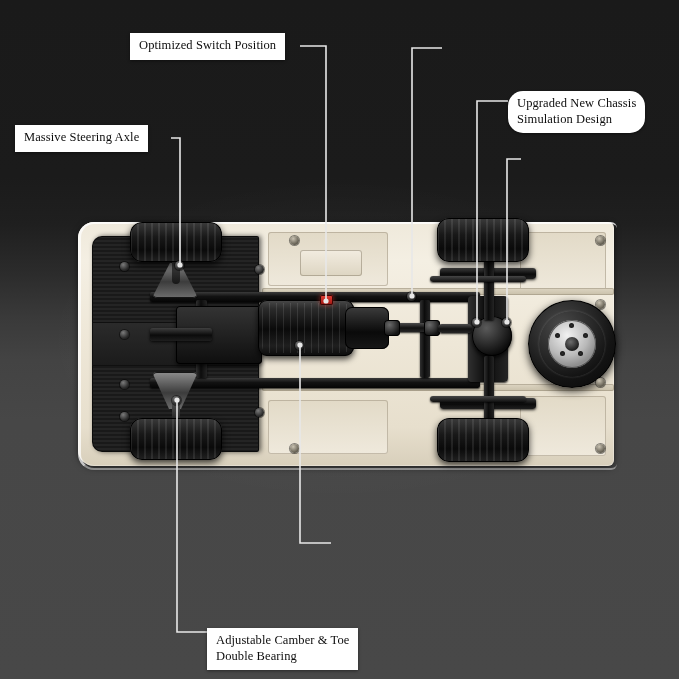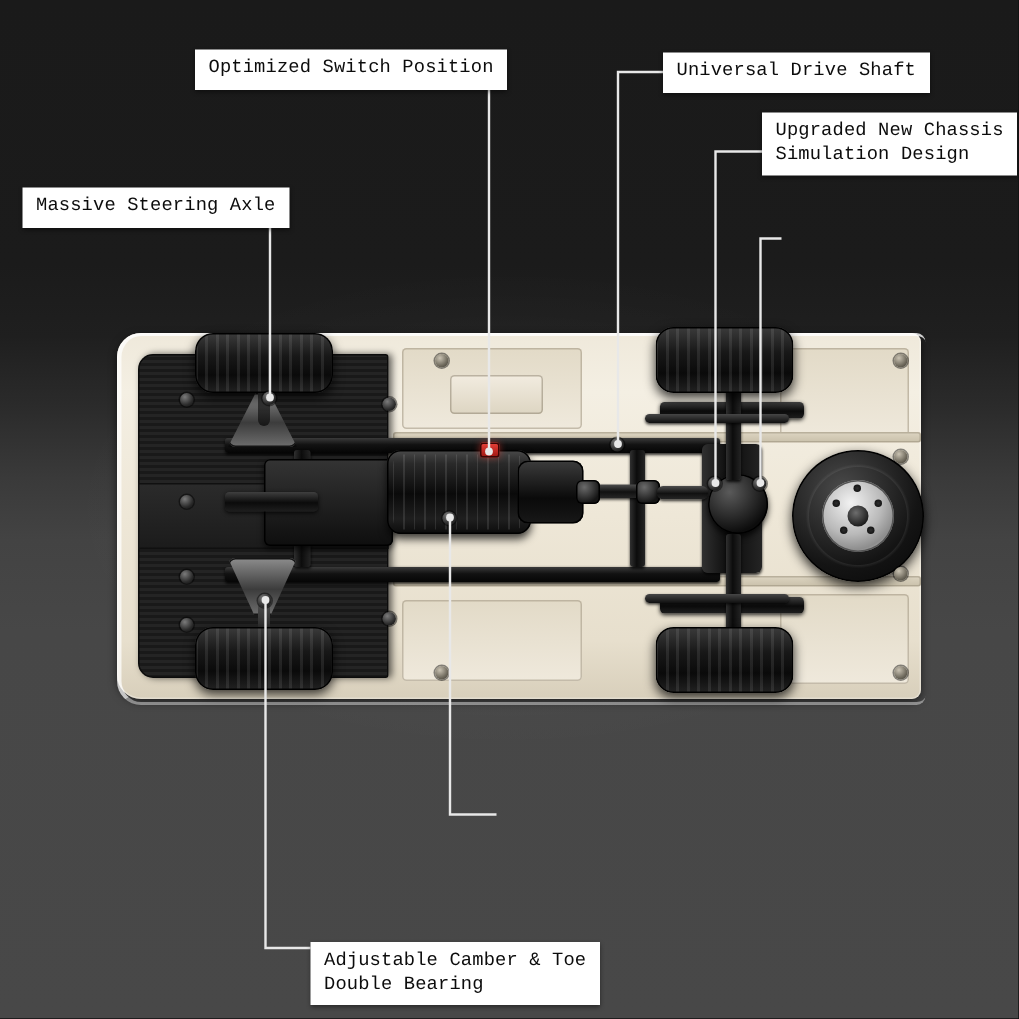--- a/index.html
+++ b/index.html
@@ -1,19 +1,19 @@
 <!DOCTYPE html>
 <html><head>
 <meta charset="utf-8">
 <title>RC Chassis Feature Callouts</title>
 <style>
   html,body{margin:0;padding:0;background:#111;}
   #stage{
     position:relative;width:679px;height:679px;overflow:hidden;
-    font-family:Liberation Mono, monospace;
+    font-family:Liberation Serif, serif;
     background:
       linear-gradient(180deg,
         #1a1a1a 0%,
         #1b1b1b 26%,
         #1f1f1f 33%,
         #2b2b2b 40%,
         #3a3a3a 47%,
         #434343 53%,
         #474747 62%,
         #484848 100%);
@@ -296,23 +296,22 @@
       <circle cx="507" cy="322" r="2.6"></circle>
       <circle cx="180" cy="265" r="2.6"></circle>
       <circle cx="300" cy="345" r="2.6"></circle>
       <circle cx="177" cy="400" r="2.6"></circle>
     </g>
   </svg>
 
   <div id="callouts">
     <div class="label" style="left:130px;top:33px;">Optimized Switch Position</div>
 
-    <div class="label" style="left:442px;top:35px;">Universal Drive Shaft</div>
-
-    <div class="label" style="left:508px;top:75px;">Upgraded New Chassis
+
+    <div class="label" style="left:508px;top:91px;border-radius:15px;">Upgraded New Chassis
 Simulation Design</div>
 
 
     <div class="label" style="left:15px;top:125px;">Massive Steering Axle</div>
 
 
     <div class="label" style="left:207px;top:612px;margin-top:16px;">Adjustable Camber &amp; Toe
 Double Bearing</div>
   </div>
 

